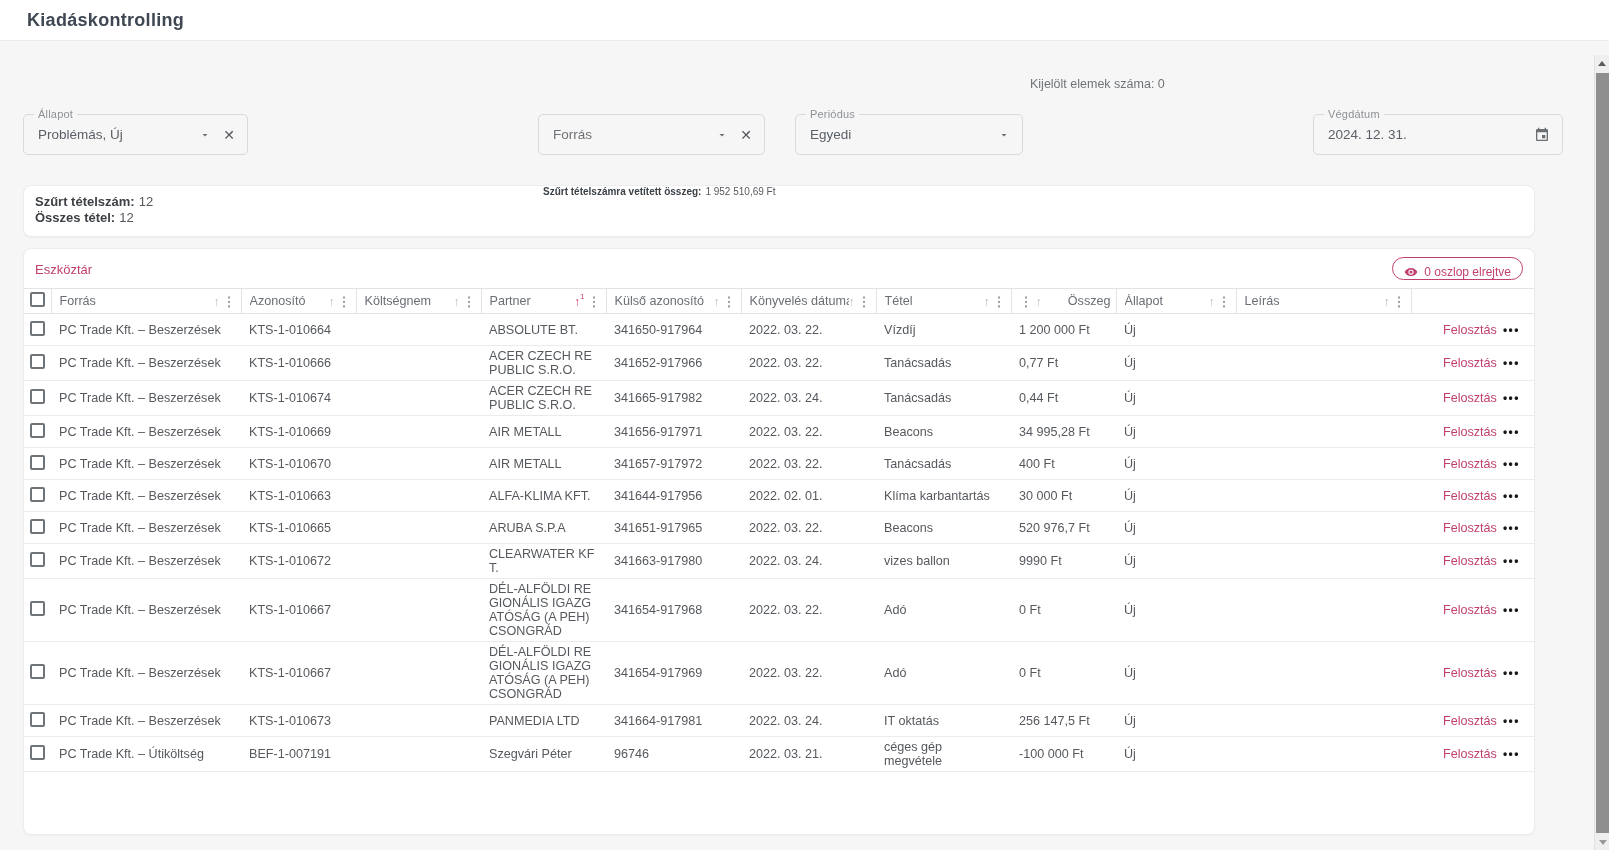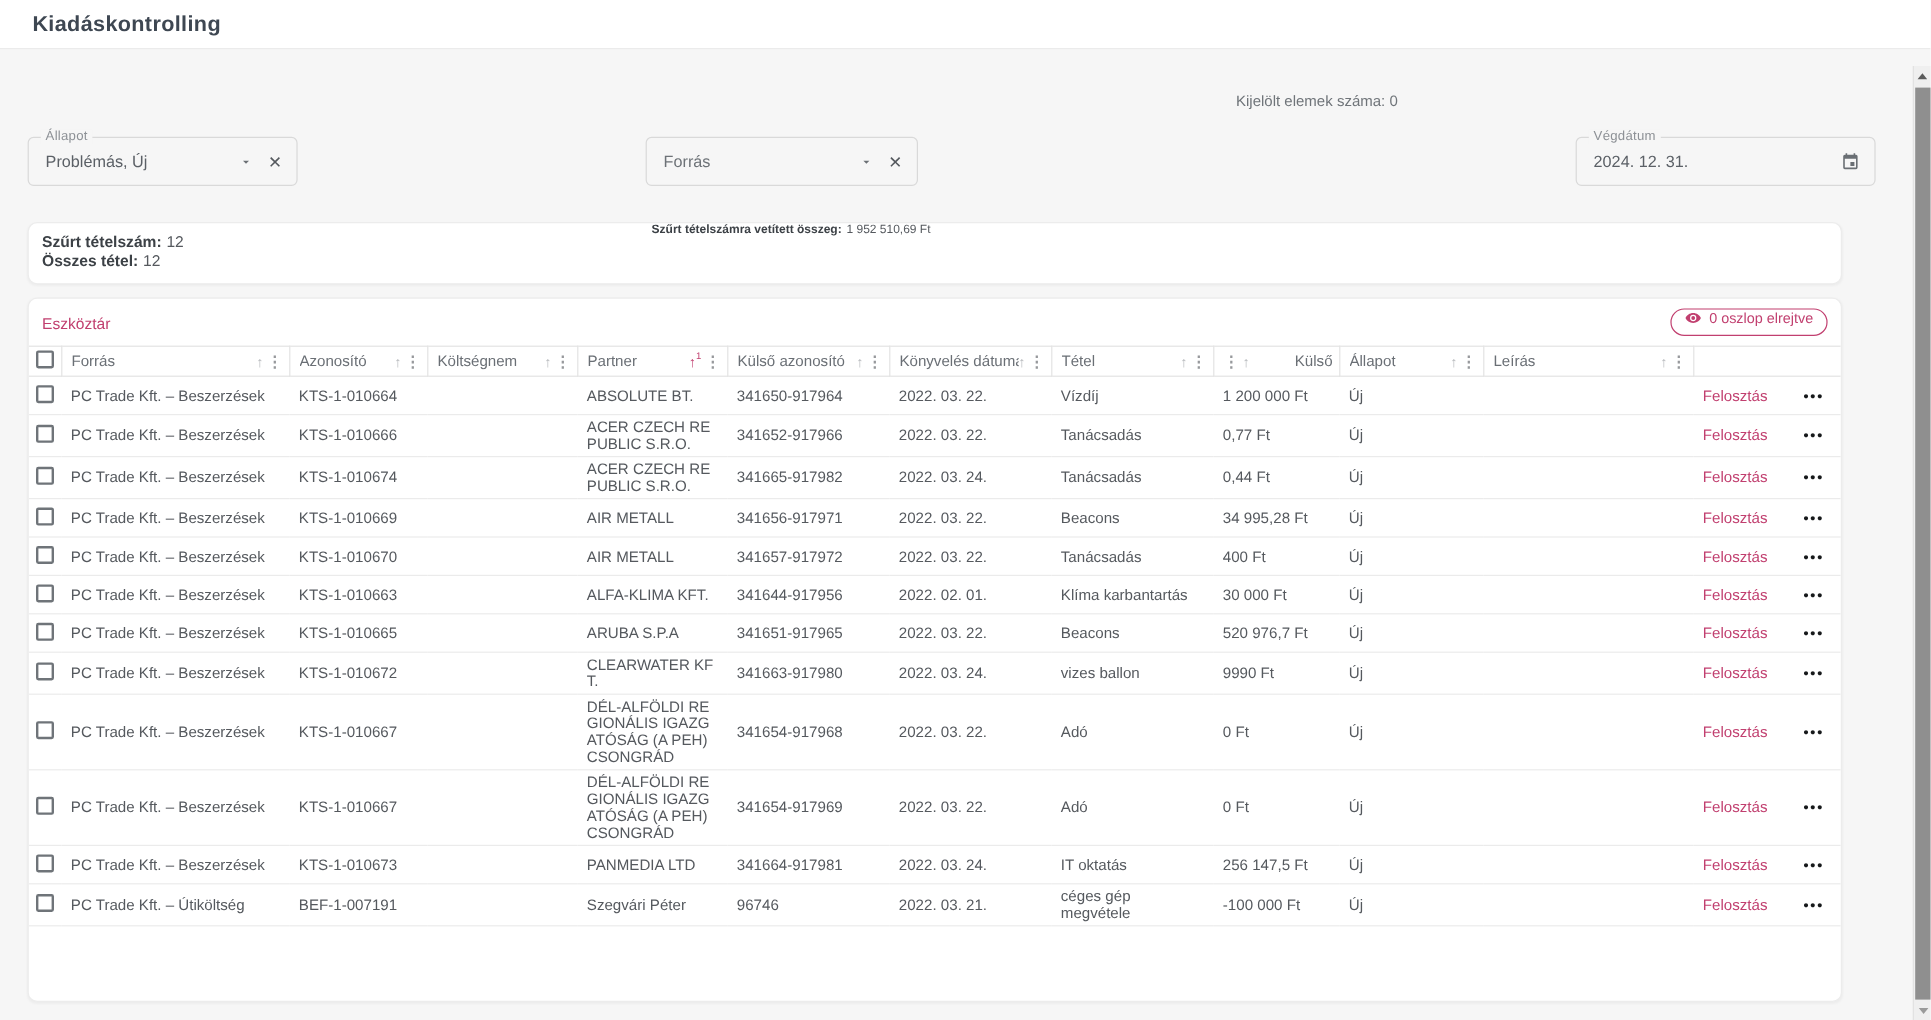--- a/index.html
+++ b/index.html
@@ -34,21 +34,21 @@
   
   .summary-card { position:absolute; left:23px; top:185px; width:1512px; height:52px; background:#fff; border:1px solid #ececec; border-radius:8px; box-shadow:0 1px 2px rgba(0,0,0,.04); }
   .summary-left { position:absolute; left:11px; top:8px; font-size:13px; color:#55595e; line-height:16px; }
   .summary-mid  { position:absolute; left:519px; top:0; font-size:10px; color:#55595e; }
   .sum-label { font-weight:700; color:#3c4146; margin-right:4px; }
 
   
   .table-card { position:absolute; left:23px; top:248px; width:1512px; height:587px; background:#fff; border:1px solid #ececec; border-radius:8px; box-shadow:0 1px 2px rgba(0,0,0,.04); overflow:hidden; }
   .table-toolbar { position:relative; height:39px; }
   .toolbar-title { position:absolute; left:11px; top:13px; font-size:13px; color:var(--accent); }
-  .chip { position:absolute; right:11px; top:8px; display:flex; align-items:flex-start; gap:6px; border:1px solid var(--accent); border-radius:12px; background:transparent; color:var(--accent); font-size:12px; padding:0 11px; height:23px; font-family:inherit; cursor:pointer; }
+  .chip { position:absolute; right:11px; top:8px; display:flex; align-items:flex-end; gap:6px; border:1px solid var(--accent); border-radius:12px; background:transparent; color:var(--accent); font-size:12px; padding:0 11px; height:23px; font-family:inherit; cursor:pointer; }
   .chip svg { fill:var(--accent); display:block; }
 
   table { border-collapse:collapse; width:100%; table-layout:fixed; }
   thead th { border-top:1px solid #e3e3e3; border-bottom:1px solid #e3e3e3; border-right:1px solid #e3e3e3; height:25px; padding:0 5px 0 8px; font-size:12.6px; color:#6a6f75; font-weight:500; text-align:left; }
   thead th:last-child { border-right:none; }
   .th-inner { display:flex; align-items:center; justify-content:space-between; }
   .numeric .th-inner { flex-direction:row-reverse; }
   .numeric .th-group { flex-direction:row-reverse; }
   .th-group { display:flex; align-items:center; gap:3px; }
   .th-label { white-space:nowrap; overflow:hidden; }
@@ -56,21 +56,21 @@
   .sort-arrow.active { color:var(--accent); }
   .sort-arrow sup { font-size:8px; position:relative; top:-2px; }
   .kebab { color:#97999c; font-weight:700; font-size:13px; line-height:1; letter-spacing:0; cursor:pointer; }
 
   tbody td { border-bottom:1px solid #ebebeb; padding:3px 8px; font-size:12.6px; color:#55595e; vertical-align:middle; line-height:14px; }
   tbody tr { height:32px; }
   td.c-partner { word-break:break-all; }
   .checkbox { display:inline-block; width:15px; height:15px; border:2px solid #6f7479; border-radius:2px; background:#fff; cursor:pointer; }
   .c-check { text-align:center; padding:0 !important; }
   td.c-actions { text-align:right; padding-right:14px; white-space:nowrap; }
-  .row-action { color:var(--accent); margin-right:30px; cursor:pointer; }
+  .row-action { color:var(--accent); margin-right:6px; cursor:pointer; }
   .dots { color:#17191b; font-size:12px; font-weight:700; letter-spacing:1.5px; cursor:pointer; }
 
   
   .vscroll { position:absolute; right:0; top:55px; width:15px; height:795px; background:#efefef; border-left:1px solid #e2e2e2; }
   .vs-thumb { position:absolute; left:1px; top:18px; width:13px; height:760px; background:#8f8f8f; }
   .tri { width:0; height:0; border-left:4px solid transparent; border-right:4px solid transparent; margin:6px auto 0; }
   .tri-up { border-bottom:5px solid #5b5b5b; }
   .vs-down { position:absolute; bottom:0; left:0; width:15px; height:16px; }
   .tri-down { border-top:5px solid #9a9a9a; }
 </style>
@@ -104,20 +104,31 @@
     <span class="field-icons">
       <span class="caret-icon">
           <svg width="12" height="12" viewBox="0 0 24 24">
             <path d="M7 10l5 5 5-5z"></path>
           </svg>
         </span>
       <span class="clear-x">✕</span>
     </span>
   </div>
 
+  <div class="field f4">
+    <span class="field-label">Periódus</span>
+    <span class="field-value">Egyedi</span>
+    <span class="field-icons">
+      <span class="caret-icon">
+          <svg width="12" height="12" viewBox="0 0 24 24">
+            <path d="M7 10l5 5 5-5z"></path>
+          </svg>
+        </span>
+    </span>
+  </div>
 
 
   <div class="field f6">
     <span class="field-label">Végdátum</span>
     <span class="field-value">2024. 12. 31.</span>
     <span class="field-icons">
       <span class="cal-icon">
           <svg width="16" height="16" viewBox="0 0 24 24">
             <path d="M17 12h-5v5h5v-5zM16 1v2H8V1H6v2H5c-1.11 0-1.99.9-1.99 2L3 19a2 2 0 0 0 2 2h14c1.1 0 2-.9 2-2V5c0-1.1-.9-2-2-2h-1V1h-2zm3 18H5V8h14v11z"></path>
           </svg>
@@ -223,21 +234,21 @@
     <span class="th-inner">
       <span class="th-label">Tétel</span>
       <span class="th-group">
         <span class="sort-arrow">↑<sup></sup></span>
         <span class="kebab">⋮</span>
       </span>
     </span>
   </th>
             <th class="numeric">
     <span class="th-inner">
-      <span class="th-label">Külső</span>
+      <span class="th-label">Összeg</span>
       <span class="th-group">
         <span class="sort-arrow">↑<sup></sup></span>
         <span class="kebab">⋮</span>
       </span>
     </span>
   </th>
             <th>
     <span class="th-inner">
       <span class="th-label">Állapot</span>
       <span class="th-group">

